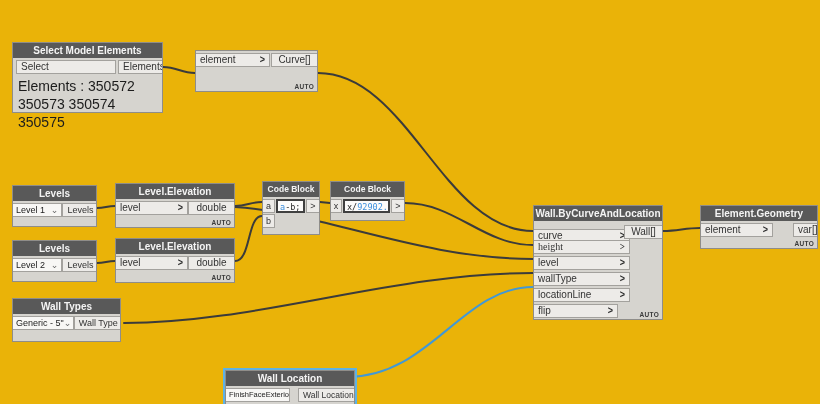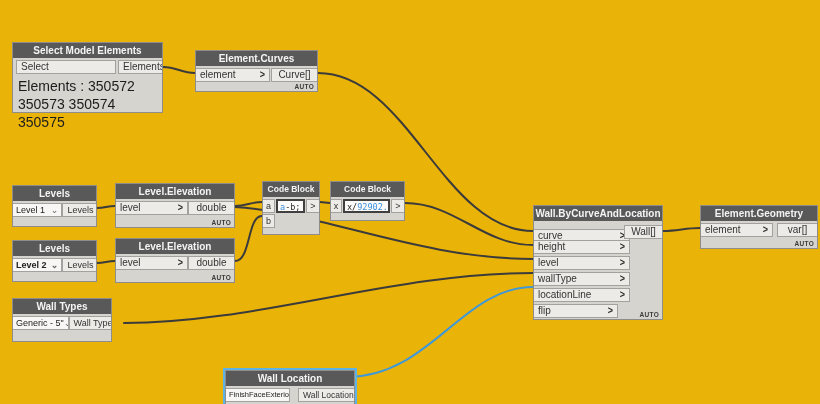--- a/index.html
+++ b/index.html
@@ -52,21 +52,20 @@
   <div class="node" style="left:12px;top:42px;width:151px;height:71px;">
     <span class="title">Select Model Elements</span>
     <div class="row">
       <div class="chip" style="flex:1;margin-left:3px;margin-right:2px;text-align:left;">Select</div>
       <div class="chip out" style="width:44px;">Elements</div>
     </div>
     <div class="valuetext">Elements : 350572 350573 350574 350575</div>
   </div>
 
   <div class="node" style="left:195px;top:50px;width:123px;height:42px;">
-    <span class="title">Element.Curves</span>
     <div class="row">
       <div class="chip in" style="width:74px;">
         <span>element</span>
         <span class="chev">&gt;</span>
       </div>
       <div class="chip out" style="width:46px;">Curve[]</div>
     </div>
     <span class="auto">AUTO</span>
   </div>
 
@@ -89,21 +88,21 @@
         <span class="chev">&gt;</span>
       </div>
       <div class="chip out" style="width:46px;">double</div>
     </div>
     <span class="auto">AUTO</span>
   </div>
 
   <div class="node" style="left:12px;top:240px;width:85px;height:42px;">
     <span class="title">Levels</span>
     <div class="row">
-      <div class="dropdown" style="width:50px;font-weight:bold;">
+      <div class="dropdown" style="width:50px;">
         <span>Level 2</span>
         <span class="ddchev">⌄</span>
       </div>
       <div class="chip out" style="width:34px;font-size:9px;">Levels</div>
     </div>
   </div>
 
   <div class="node" style="left:115px;top:238px;width:120px;height:45px;">
     <span class="title">Level.Elevation</span>
     <div class="row">
@@ -134,21 +133,21 @@
     <span class="title" style="font-size:8.5px;">Code Block</span>
     <div class="row" style="justify-content:flex-start;">
       <div class="portchip" style="width:11px;border-left:none;">x</div>
       <div class="codebox" style="width:47px;margin-left:1px;">
         <span>x/</span><span class="codenum">92902.8</span>
       </div>
       <div class="portchip" style="width:13px;margin-left:auto;border-right:none;">&gt;</div>
     </div>
   </div>
 
-  <div class="node" style="left:12px;top:298px;width:100px;height:44px;">
+  <div class="node" style="left:12px;top:298px;width:109px;height:44px;">
     <span class="title">Wall Types</span>
     <div class="row">
       <div class="dropdown" style="width:62px;">
         <span>Generic - 5"</span>
         <span class="ddchev">⌄</span>
       </div>
       <div class="chip out" style="width:47px;font-size:9px;">Wall Type</div>
     </div>
   </div>
 
@@ -165,21 +164,21 @@
 
   <div class="node" style="left:533px;top:205px;width:130px;height:115px;">
     <span class="title" style="font-size:10px;">Wall.ByCurveAndLocation</span>
     <div class="row" style="margin-top:3px;width:96px;">
       <div class="chip in" style="width:96px;margin-top:9px;">
         <span>curve</span>
         <span class="chev">&gt;</span>
       </div>
     </div>
     <div class="row" style="width:96px;">
-      <div class="chip in" style="width:107px;">
+      <div class="chip in" style="width:107px;font-family:Liberation Serif, serif;">
         <span>height</span>
         <span class="chev">&gt;</span>
       </div>
     </div>
     <div class="row" style="width:96px;">
       <div class="chip in" style="width:96px;">
         <span>level</span>
         <span class="chev">&gt;</span>
       </div>
     </div>
@@ -205,18 +204,18 @@
     <span class="auto">AUTO</span>
   </div>
 
   <div class="node" style="left:700px;top:205px;width:118px;height:44px;">
     <span class="title">Element.Geometry</span>
     <div class="row">
       <div class="chip in" style="width:72px;">
         <span>element</span>
         <span class="chev">&gt;</span>
       </div>
-      <div class="chip out" style="width:40px;">var[]</div>
+      <div class="chip out" style="width:24px;">var[]</div>
     </div>
     <span class="auto">AUTO</span>
   </div>
 
 </div>
 
 </body></html>

